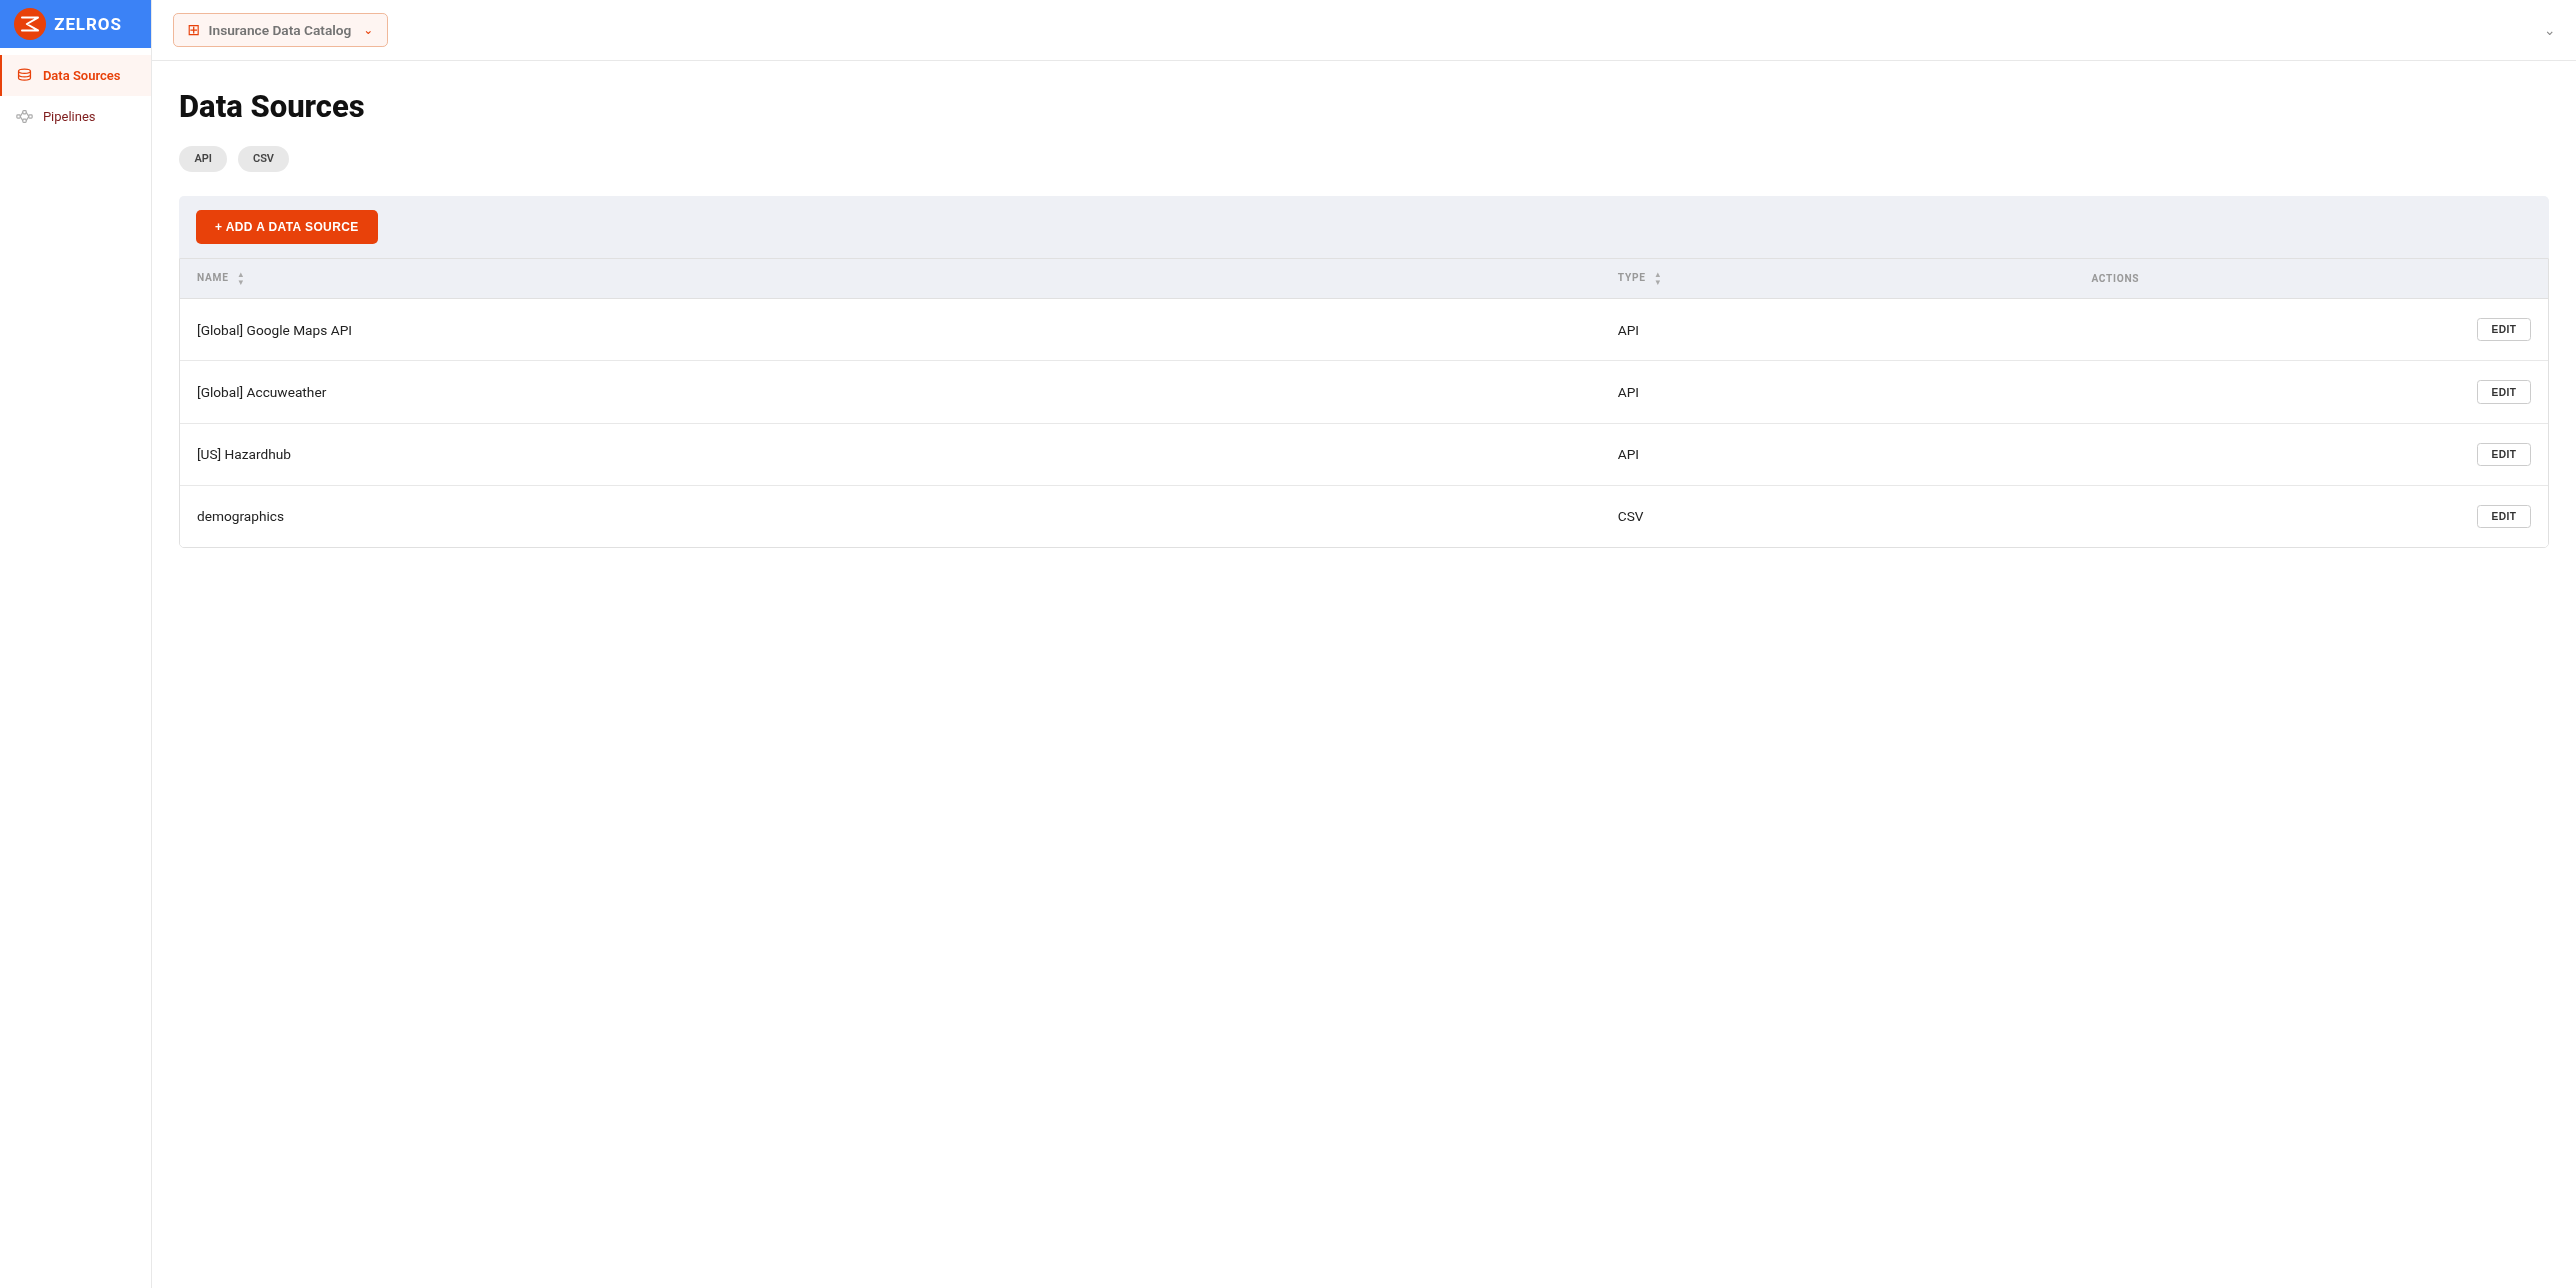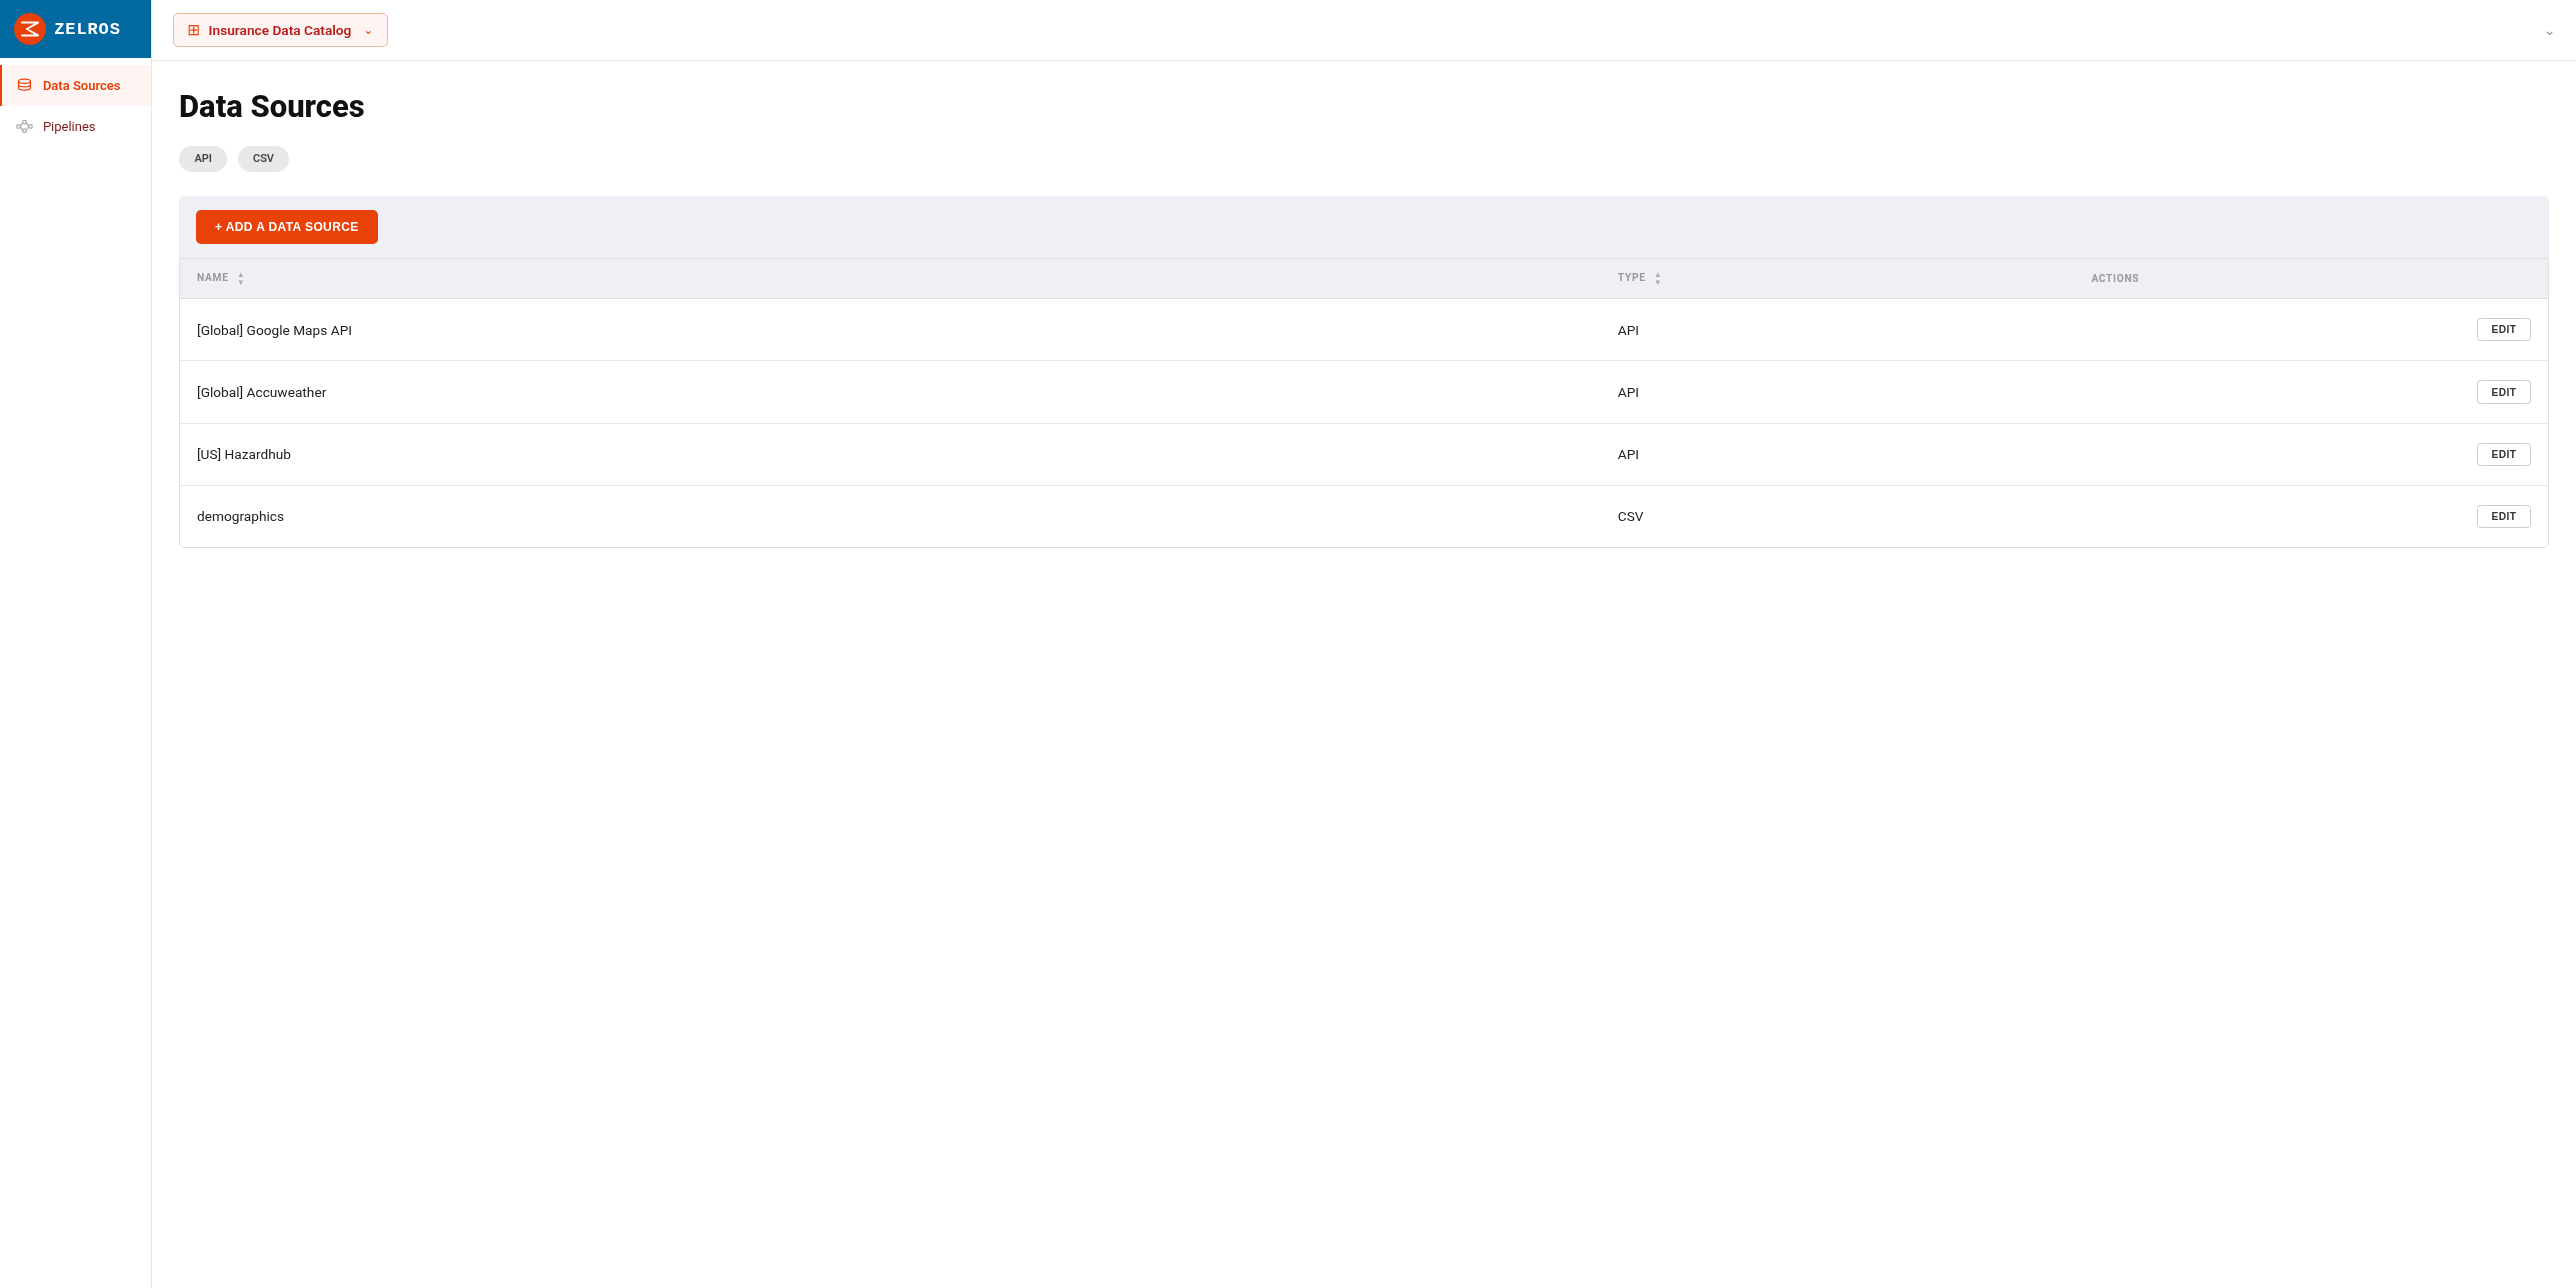--- a/index.html
+++ b/index.html
@@ -8,27 +8,26 @@
     
     .sidebar {
       width: 152px;
       min-width: 152px;
       background: #fff;
       border-right: 0.9px solid #e8e8e8;
       display: flex;
       flex-direction: column;
     }
     .sidebar-logo {
-      background: #0369a1;
+      background: #3b82f6;
       padding: 15.4px 13.7px;
       display: flex;
       align-items: center;
       gap: 8.5px;
-      height: 58px;
-      font-family: Liberation Mono, monospace;
+      height: 48px;
     }
     .logo-icon {
       width: 32px;
       height: 32px;
     }
     .logo-text {
       color: #fff;
       font-size: 17px;
       font-weight: 700;
       letter-spacing: 0.9px;
@@ -87,21 +86,21 @@
       border: 1.3px solid #f0b89a;
       border-radius: 5.1px;
       padding: 6.8px 13.7px;
       cursor: pointer;
     }
     .catalog-grid-icon {
       color: #e8410a;
       font-size: 15.4px;
     }
     .catalog-label {
-      color: #b91c1c;
+      color: #737373;
       font-weight: 600;
       font-size: 13.7px;
     }
     .catalog-chevron {
       color: #e8410a;
       font-size: 12px;
       margin-left: 3.4px;
     }
     .topbar-chevron {
       color: #888;

